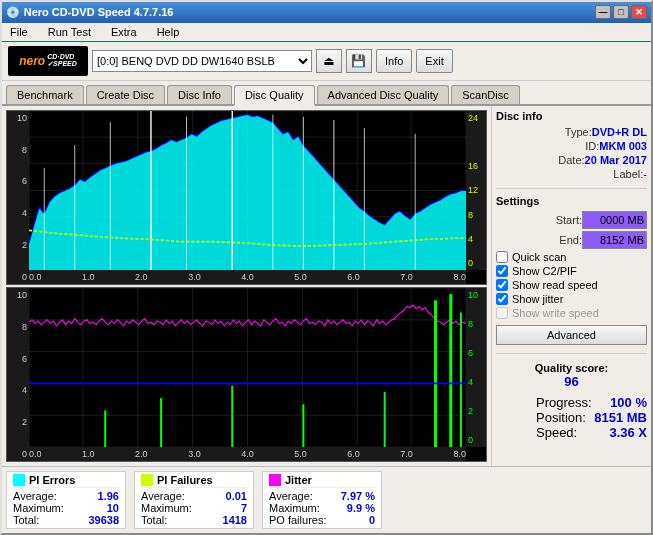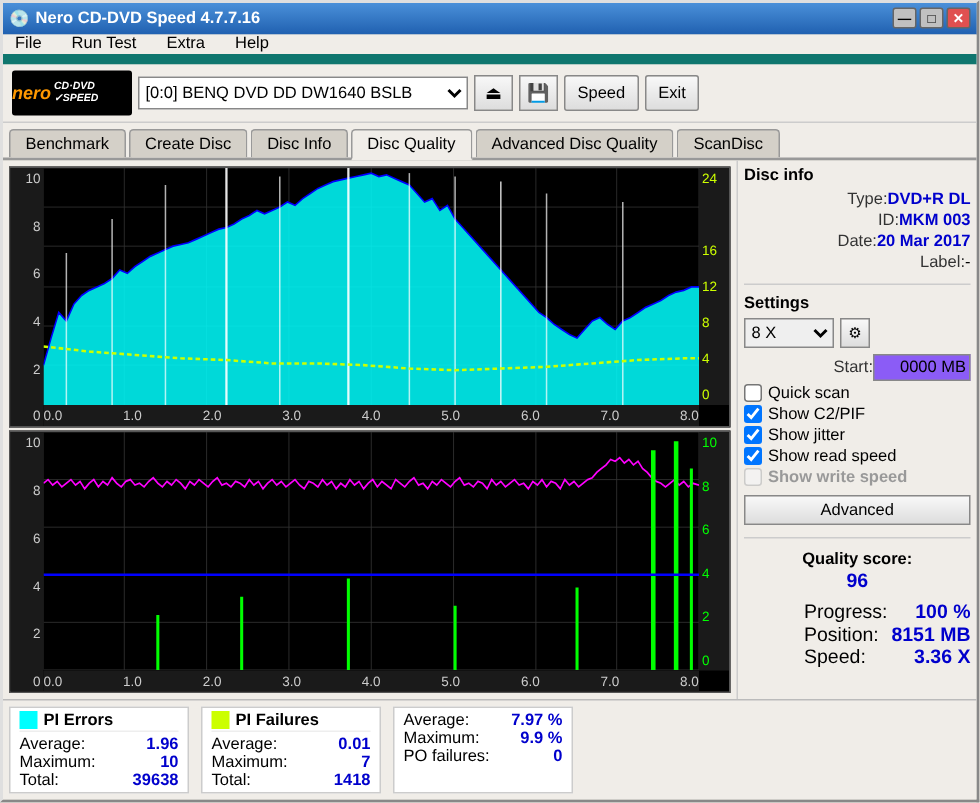--- a/index.html
+++ b/index.html
@@ -8,29 +8,29 @@
     
     .title-bar { background: linear-gradient(to bottom, #4a90d9, #2060b0); color: white; height: 22px; display: flex; align-items: center; padding: 0 4px; justify-content: space-between; }
     .title-bar-title { font-size: 11px; font-weight: bold; display: flex; align-items: center; gap: 4px; }
     .title-bar-buttons { display: flex; gap: 2px; }
     .title-btn { width: 16px; height: 14px; font-size: 9px; border: 1px solid #666; cursor: pointer; display: flex; align-items: center; justify-content: center; color: white; background: #c0c0c0; color: #000; font-weight: bold; border-radius: 2px; }
     .title-btn.close { background: #e05050; color: white; }
     .title-btn.min { background: #c0c0c0; }
     .title-btn.max { background: #c0c0c0; }
 
     
-    .menu-bar { background: #f0ede8; border-bottom: 7px solid #0f766e; height: 20px; display: flex; align-items: center; padding: 0 4px; gap: 12px; }
+    .menu-bar { background: #f0ede8; border-bottom: 1px solid #0f766e; height: 20px; display: flex; align-items: center; padding: 0 4px; gap: 12px; }
     .menu-item { font-size: 11px; cursor: pointer; padding: 2px 4px; }
 
     
     .toolbar { background: #f0ede8; border-bottom: 1px solid #ccc; padding: 4px 6px; display: flex; align-items: center; gap: 4px; }
     .drive-select { width: 220px; height: 22px; font-size: 11px; border: 1px solid #888; background: white; }
     .toolbar-btn { height: 24px; padding: 2px 8px; font-size: 11px; border: 1px solid #888; background: linear-gradient(to bottom, #f8f8f8, #ddd); cursor: pointer; border-radius: 2px; }
     .toolbar-icon-btn { width: 26px; height: 24px; border: 1px solid #888; background: linear-gradient(to bottom, #f8f8f8, #ddd); cursor: pointer; display: flex; align-items: center; justify-content: center; font-size: 12px; }
-    .nero-logo { width: 80px; height: 30px; background: #000; display: flex; align-items: center; color: #f90; font-size: 13px; font-weight: bold; font-style: italic; border-radius: 2px; }
+    .nero-logo { width: 80px; height: 30px; background: #000; display: flex; align-items: center; justify-content: center; color: #f90; font-size: 13px; font-weight: bold; font-style: italic; border-radius: 2px; }
 
     
     .tabs { background: #f0ede8; padding: 4px 4px 0; display: flex; gap: 2px; border-bottom: 2px solid #999; }
     .tab { padding: 3px 10px; border: 1px solid #999; border-bottom: none; background: #d4d0c8; cursor: pointer; font-size: 11px; border-radius: 3px 3px 0 0; }
     .tab.active { background: #f0ede8; border-bottom: 2px solid #f0ede8; margin-bottom: -2px; z-index: 1; }
 
     
     .content { display: flex; background: #f0ede8; height: 380px; }
 
     
@@ -117,21 +117,21 @@
 
     <div class="nero-logo">
       <span style="color:#f90; font-size:12px; font-weight:bold; font-style:italic;">nero</span>
       <span style="color:#fff; font-size:7px; margin-left:2px;">CD·DVD<br>✓SPEED</span>
     </div>
     <select class="drive-select">
       <option>[0:0]  BENQ DVD DD DW1640 BSLB</option>
     </select>
     <div class="toolbar-icon-btn" title="Eject">⏏</div>
     <div class="toolbar-icon-btn" title="Save">💾</div>
-    <button class="toolbar-btn">Speed</button>
+    <button class="toolbar-btn">Info</button>
     <button class="toolbar-btn">Exit</button>
   </div>
 
   <div class="tabs">
     <div class="tab">Benchmark</div>
     <div class="tab">Create Disc</div>
     <div class="tab">Disc Info</div>
     <div class="tab active">Disc Quality</div>
     <div class="tab">Advanced Disc Quality</div>
     <div class="tab">ScanDisc</div>
@@ -302,49 +302,47 @@
         <div class="panel-row">
           <span class="panel-label">Label:</span>
           <span class="panel-value-black">-</span>
         </div>
       </div>
 
       <div class="separator"></div>
 
       <div class="panel-section">
         <div class="panel-title">Settings</div>
-        <div class="settings-row">
-          <select class="speed-select">
-            <option>8 X</option>
-          </select>
-          <div class="toolbar-icon-btn" style="width:20px; height:20px; font-size:10px;">⚙</div>
-        </div>
         <div class="panel-row">
           <span class="panel-label">Start:</span>
           <input type="text" class="input-field" value="0000 MB" style="width: 65px;">
+        </div>
+        <div class="panel-row">
+          <span class="panel-label">End:</span>
+          <input type="text" class="input-field" value="8152 MB" style="width: 65px;">
         </div>
         <div class="checkbox-row">
           <input type="checkbox" style="">
           <span>Quick scan</span>
         </div>
         <div class="checkbox-row">
           <input type="checkbox" checked="" style="">
           <span>Show C2/PIF</span>
         </div>
         <div class="checkbox-row">
           <input type="checkbox" checked="" style="">
-          <span>Show jitter</span>
+          <span>Show read speed</span>
         </div>
         <div class="checkbox-row">
           <input type="checkbox" checked="" style="">
-          <span>Show read speed</span>
+          <span>Show jitter</span>
         </div>
         <div class="checkbox-row">
           <input type="checkbox" disabled="" style="">
-          <span style="color:#999;font-weight:bold;">Show write speed</span>
+          <span style="color:#999;">Show write speed</span>
         </div>
         <button class="advanced-btn">Advanced</button>
       </div>
 
       <div class="separator"></div>
 
       <div class="quality-row">
         <span class="quality-label">Quality score:</span>
         <span class="quality-value">96</span>
       </div>
@@ -401,20 +399,24 @@
         <span>Maximum:</span>
         <span style="color:#0000cc; font-weight:bold;">7</span>
       </div>
       <div class="stat-block-row">
         <span>Total:</span>
         <span style="color:#0000cc; font-weight:bold;">1418</span>
       </div>
     </div>
 
     <div class="stat-block">
+      <div class="stat-block-title">
+        <div class="legend-box jitter-color"></div>
+        <span class="legend-label">Jitter</span>
+      </div>
       <div class="stat-block-row">
         <span>Average:</span>
         <span style="color:#0000cc; font-weight:bold;">7.97 %</span>
       </div>
       <div class="stat-block-row">
         <span>Maximum:</span>
         <span style="color:#0000cc; font-weight:bold;">9.9 %</span>
       </div>
       <div class="stat-block-row">
         <span>PO failures:</span>

